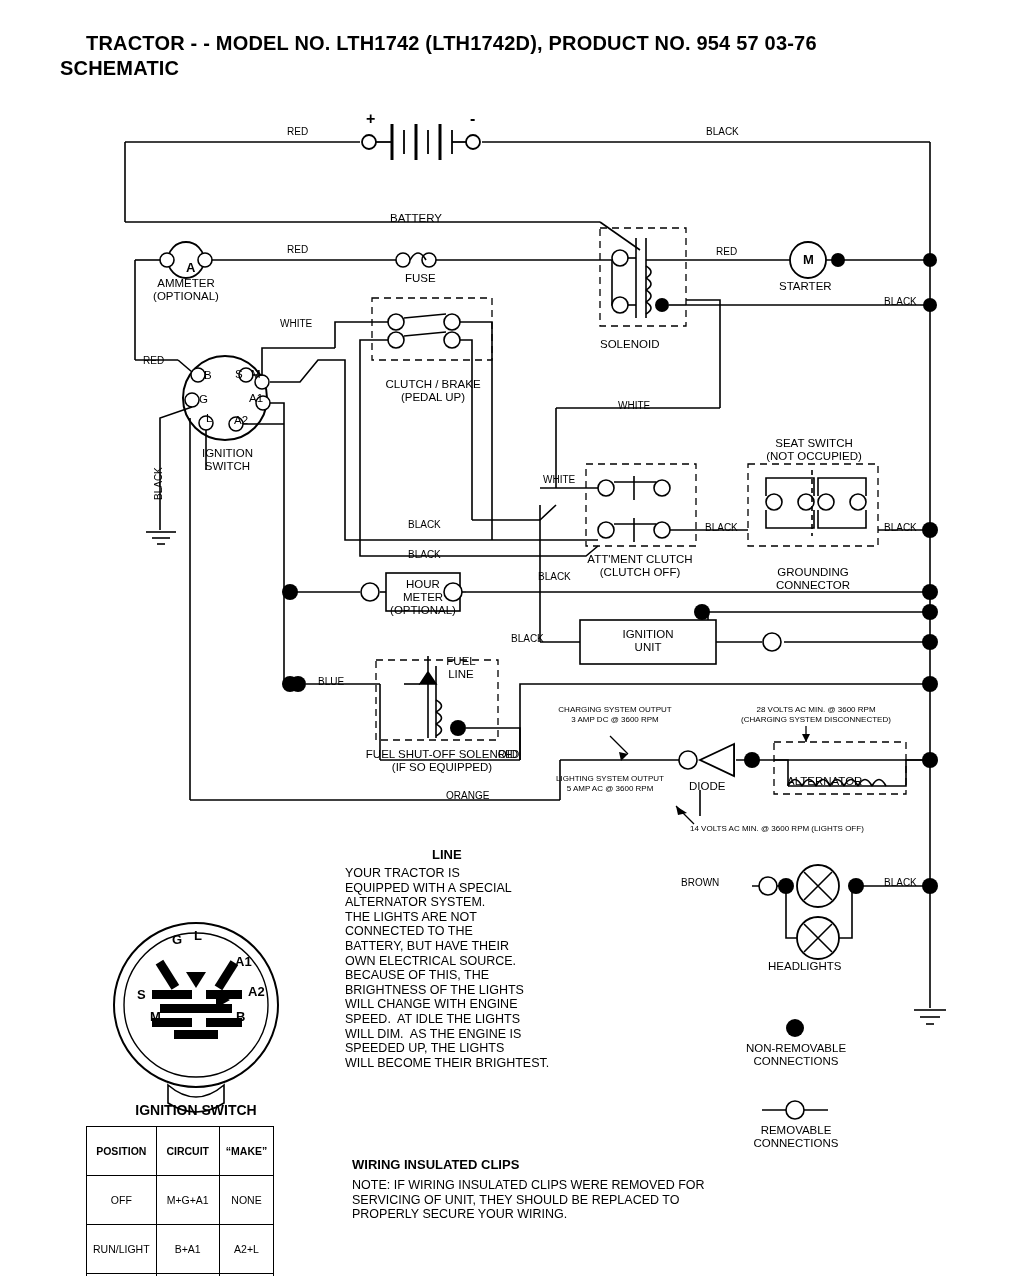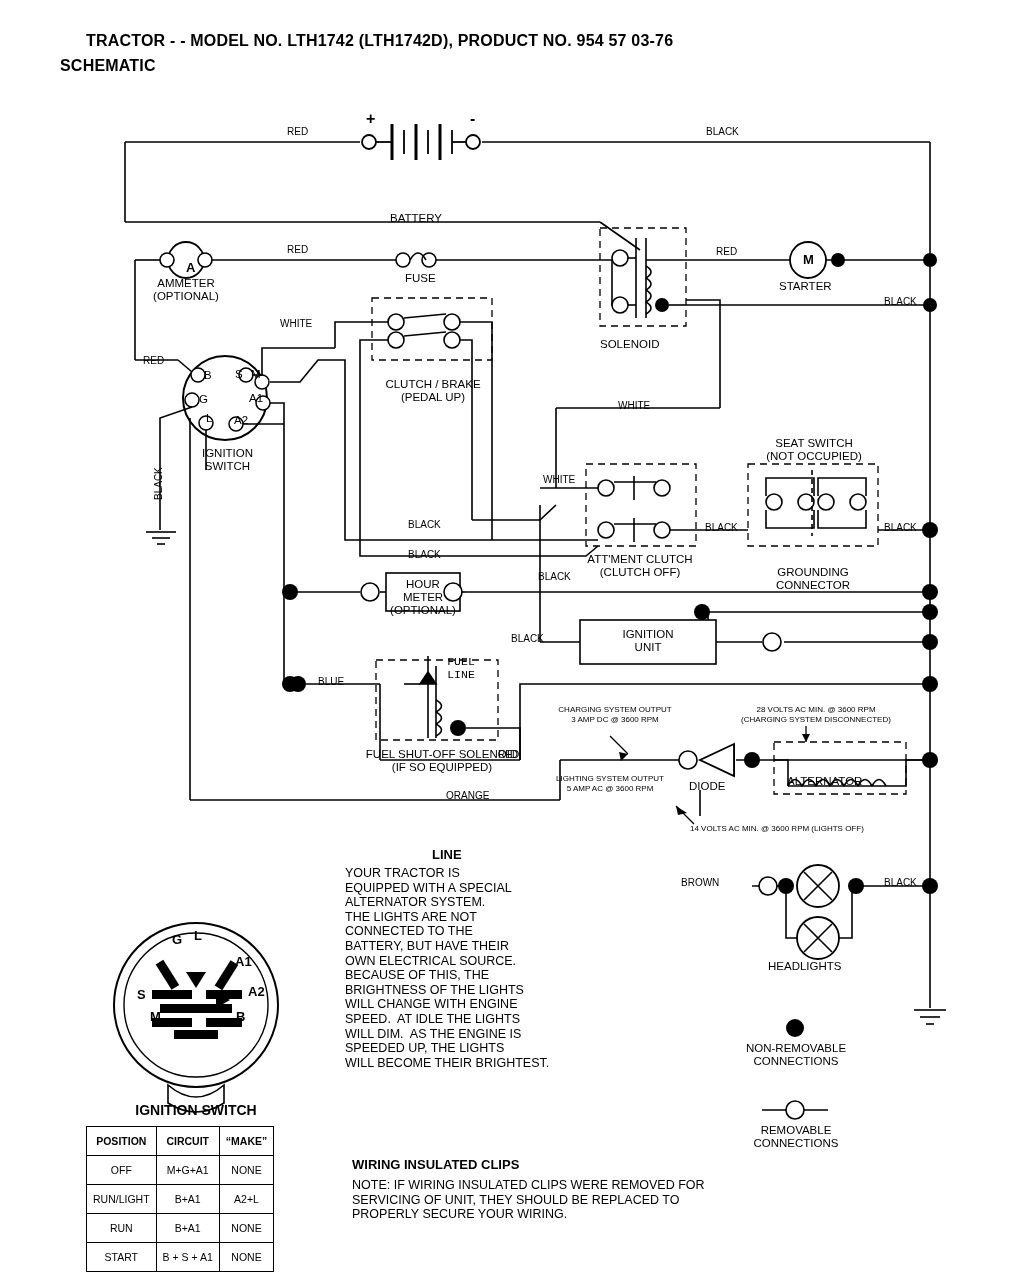--- a/index.html
+++ b/index.html
@@ -21,21 +21,21 @@
   #svg-root {
     position: absolute;
     left: 0;
     top: 0;
     width: 1024px;
     height: 1276px;
   }
   .ttl {
     position: absolute;
     font-weight: bold;
-    font-size: 16px;
+    font-size: 20px;
     letter-spacing: 0.2px;
   }
   .lbl {
     position: absolute;
     font-size: 11.5px;
     line-height: 13px;
     white-space: pre;
   }
   .lbl.c { text-align: center; }
   .lbl.tiny { font-size: 8px; line-height: 9.5px; }
@@ -52,21 +52,21 @@
   }
   .tblwrap {
     position: absolute;
   }
   table.ign {
     border-collapse: collapse;
     font-size: 10.5px;
   }
   table.ign td, table.ign th {
     border: 1px solid #000;
-    padding: 8px 6px;
+    padding: 18px 6px;
     text-align: center;
     font-weight: normal;
   }
   table.ign th { font-weight: bold; }
   .wlabel { font-size: 10px; }
 </style>
 </head>
 <body>
 
 <div id="page">
@@ -432,21 +432,21 @@
 
   <div class="lbl c" style="left:372px; top:578px; width:102px;">HOUR
 METER
 (OPTIONAL)</div>
 
   <div class="lbl wlabel" style="left:511px; top:632px;">BLACK</div>
   <div class="lbl c" style="left:596px; top:628px; width:104px;">IGNITION
 UNIT</div>
 
   <div class="lbl wlabel" style="left:318px; top:675px;">BLUE</div>
-  <div class="lbl c" style="left:430px; top:655px; width:62px;font-family:Liberation Mono, monospace;">FUEL
+  <div class="lbl c" style="left:430px; top:655px; width:62px;">FUEL
 LINE</div>
   <div class="lbl c" style="left:344px; top:748px; width:196px;">FUEL SHUT-OFF SOLENOID
 (IF SO EQUIPPED)</div>
 
   <div class="lbl tiny c" style="left:540px; top:705px; width:150px;">CHARGING SYSTEM OUTPUT
 3 AMP DC @ 3600 RPM</div>
   <div class="lbl tiny c" style="left:730px; top:705px; width:172px;">28 VOLTS AC MIN. @ 3600 RPM
 (CHARGING SYSTEM DISCONNECTED)</div>
   <div class="lbl tiny c" style="left:535px; top:774px; width:150px;">LIGHTING SYSTEM OUTPUT
 5 AMP AC @ 3600 RPM</div>

